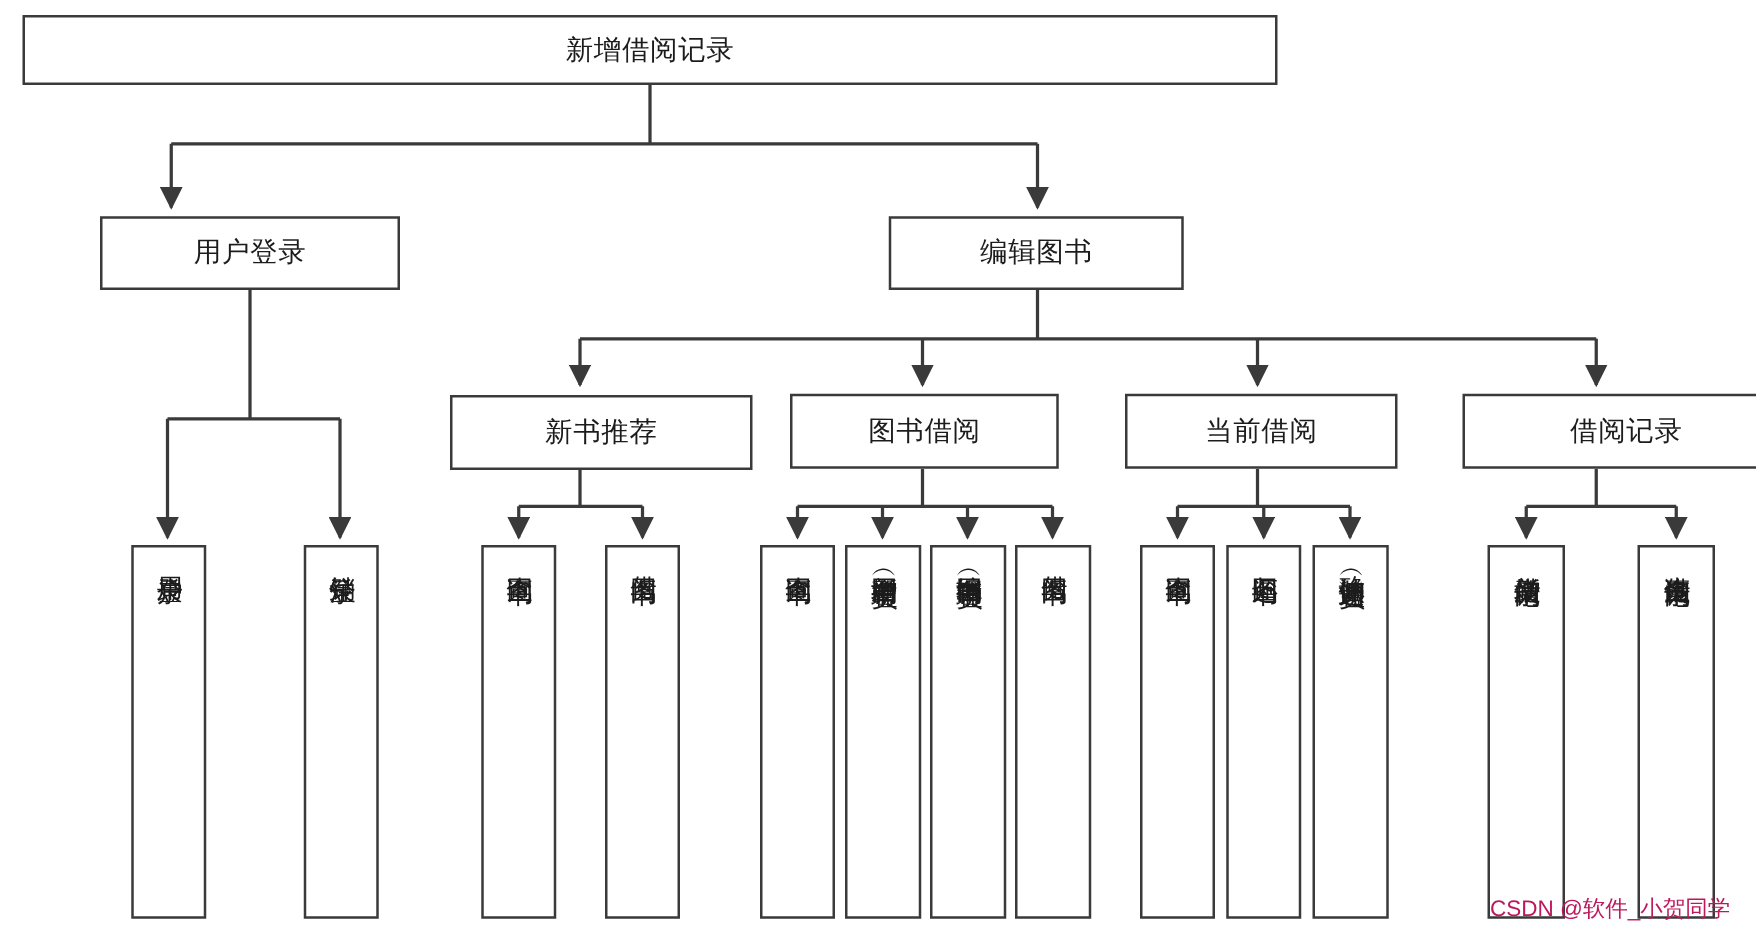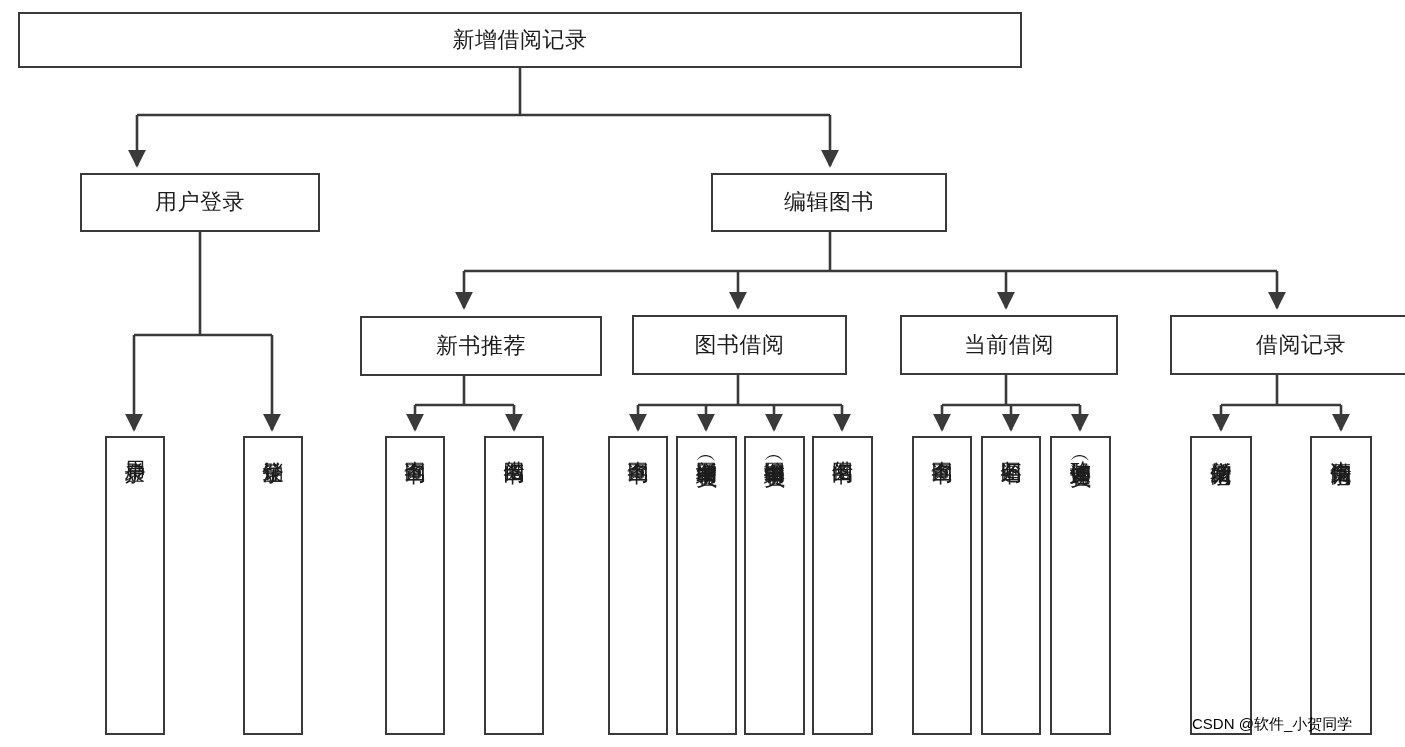--- a/index.html
+++ b/index.html
@@ -58,22 +58,22 @@
     writing-mode: vertical-rl;
     text-orientation: upright;
     font-size: 21px;
     line-height: 1.04;
     letter-spacing: 1px;
     height: auto;
     max-height: 100%;
   }
   .watermark {
     position: absolute;
-    font-size: 15px;
-    color: #000000;
+    font-size: 18px;
+    color: #be185d;
     white-space: nowrap;
     user-select: none;
   }
 </style>
 </head>
 <body>
 
 <div id="canvas">
 
   <svg id="edges" viewBox="0 0 1405 747" xmlns="http://www.w3.org/2000/svg">

